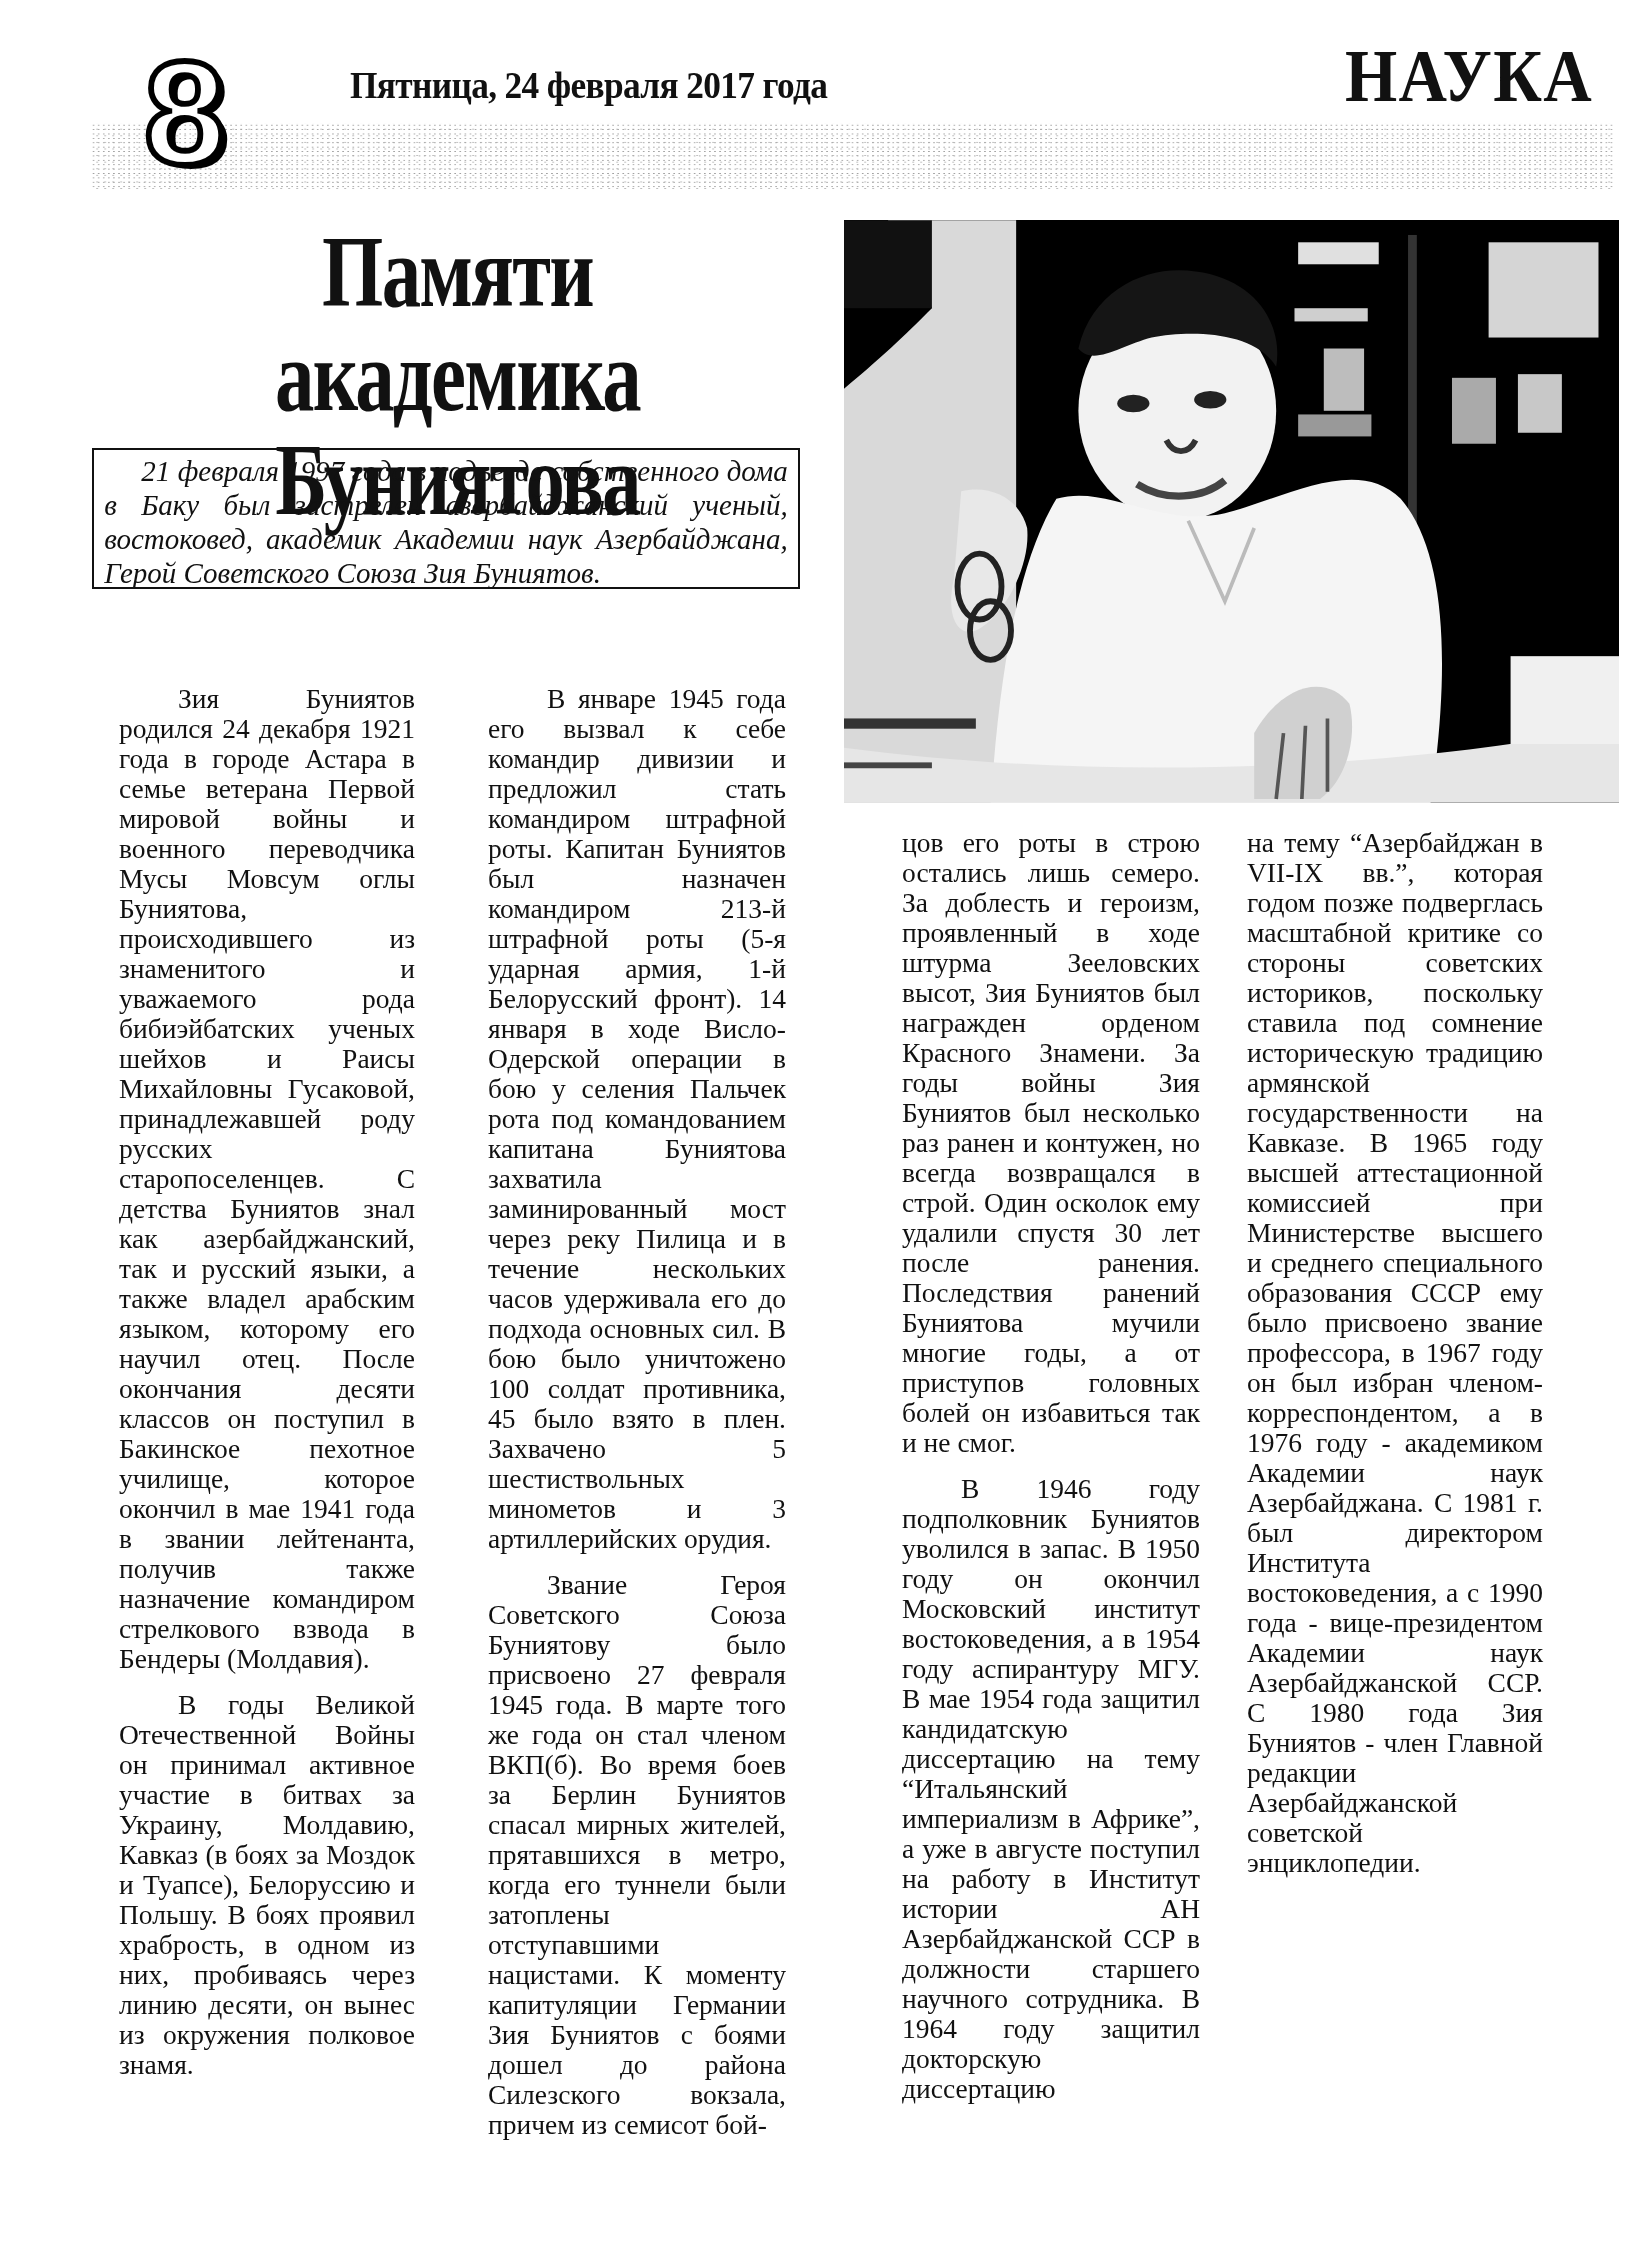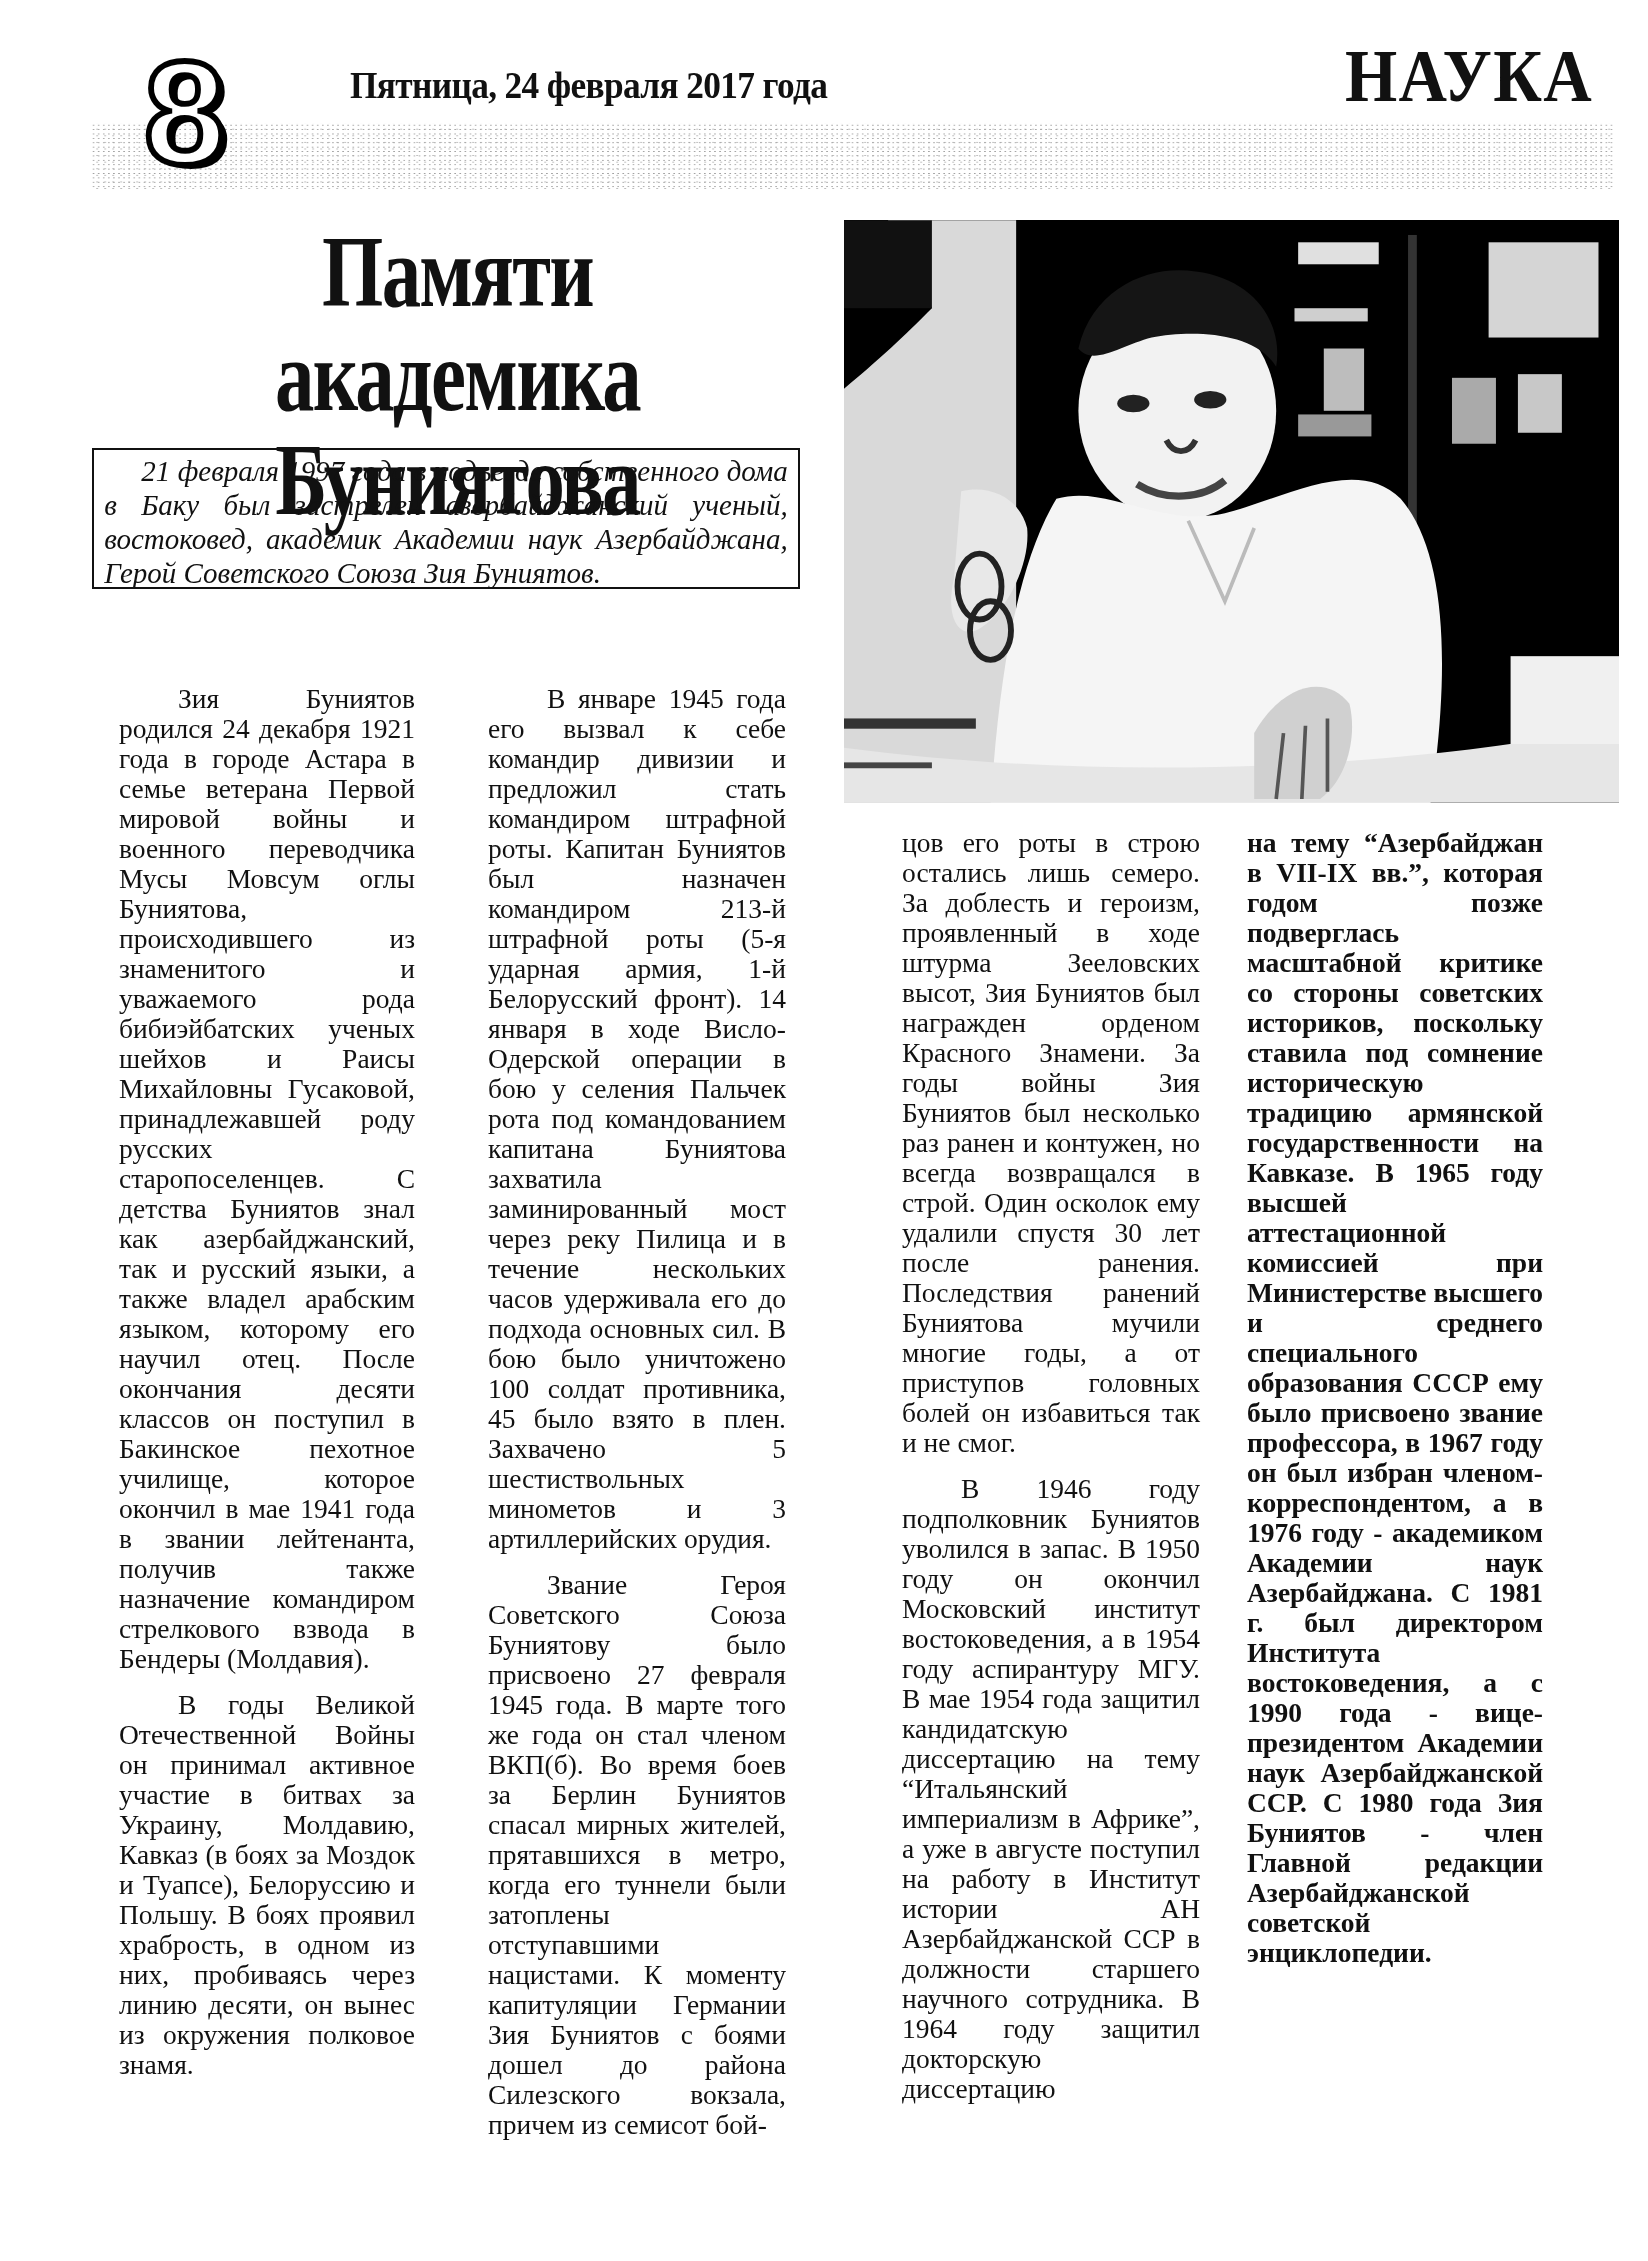--- a/index.html
+++ b/index.html
@@ -16,21 +16,21 @@
   .lead-box { position:absolute; left:92px; top:448px; width:708px; height:141px; border:2.2px solid #111; padding:4.4px 10.3px; box-sizing:border-box; font-style:italic; font-size:29px; line-height:34px; text-align:justify; text-indent:37px; }
 
   .photo { position:absolute; left:844px; top:220px; width:775px; height:583px; background:#000; overflow:hidden; }
 
   .col { position:absolute; font-size:27.5px; line-height:30px; text-align:justify; hyphens:manual; }
   .col p { margin:16px; text-indent:59px; }
   .col p.cont { text-indent:0; }
   .col1 { left:103px; top:668px; width:328px; }
   .col2 { left:472px; top:668px; width:330px;font-family:Liberation Serif, serif; }
   .col3 { left:886px; top:812px; width:330px; }
-  .col4 { left:1231px; top:812px; width:328px;font-weight:bold; }
+  .col4 { left:1231px; top:812px; width:328px; }
 </style>
 </head>
 <body>
 
 <div class="page-number">8</div>
 <div class="date-line">Пятница, 24 февраля 2017 года</div>
 <div class="section-name">НАУКА</div>
 <div class="header-band"></div>
 
 <h1 class="headline" style="margin:0;font-size:101px;">

